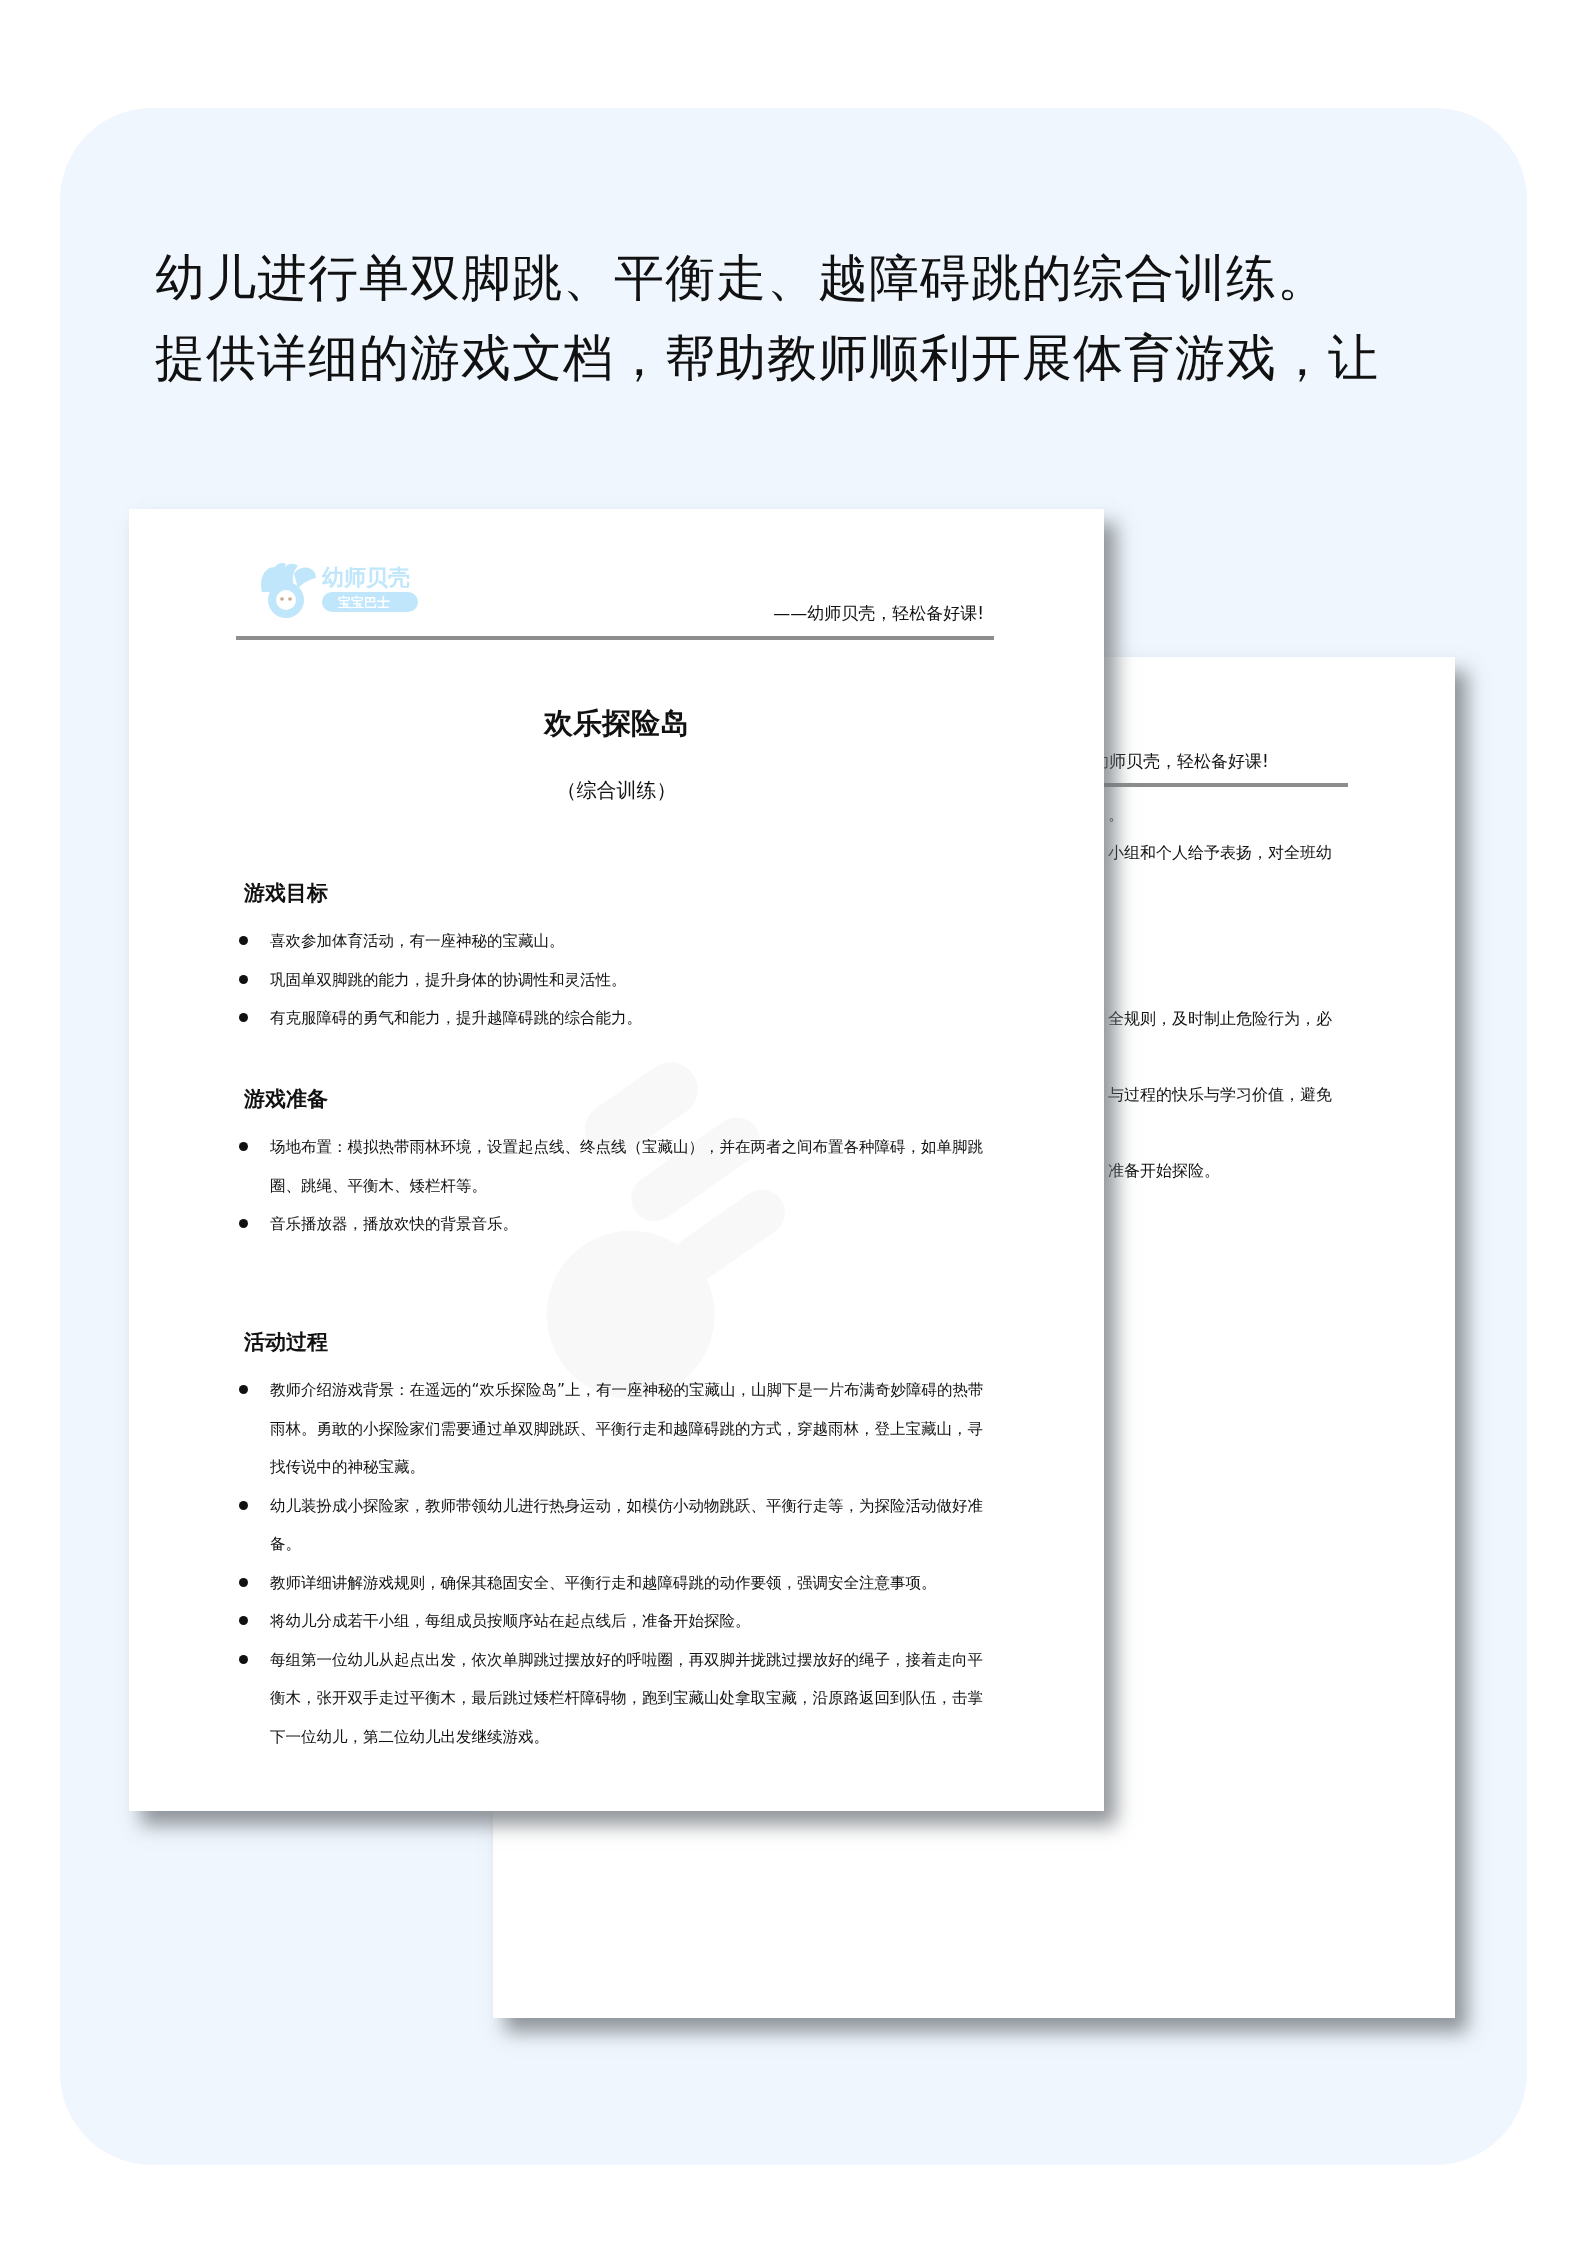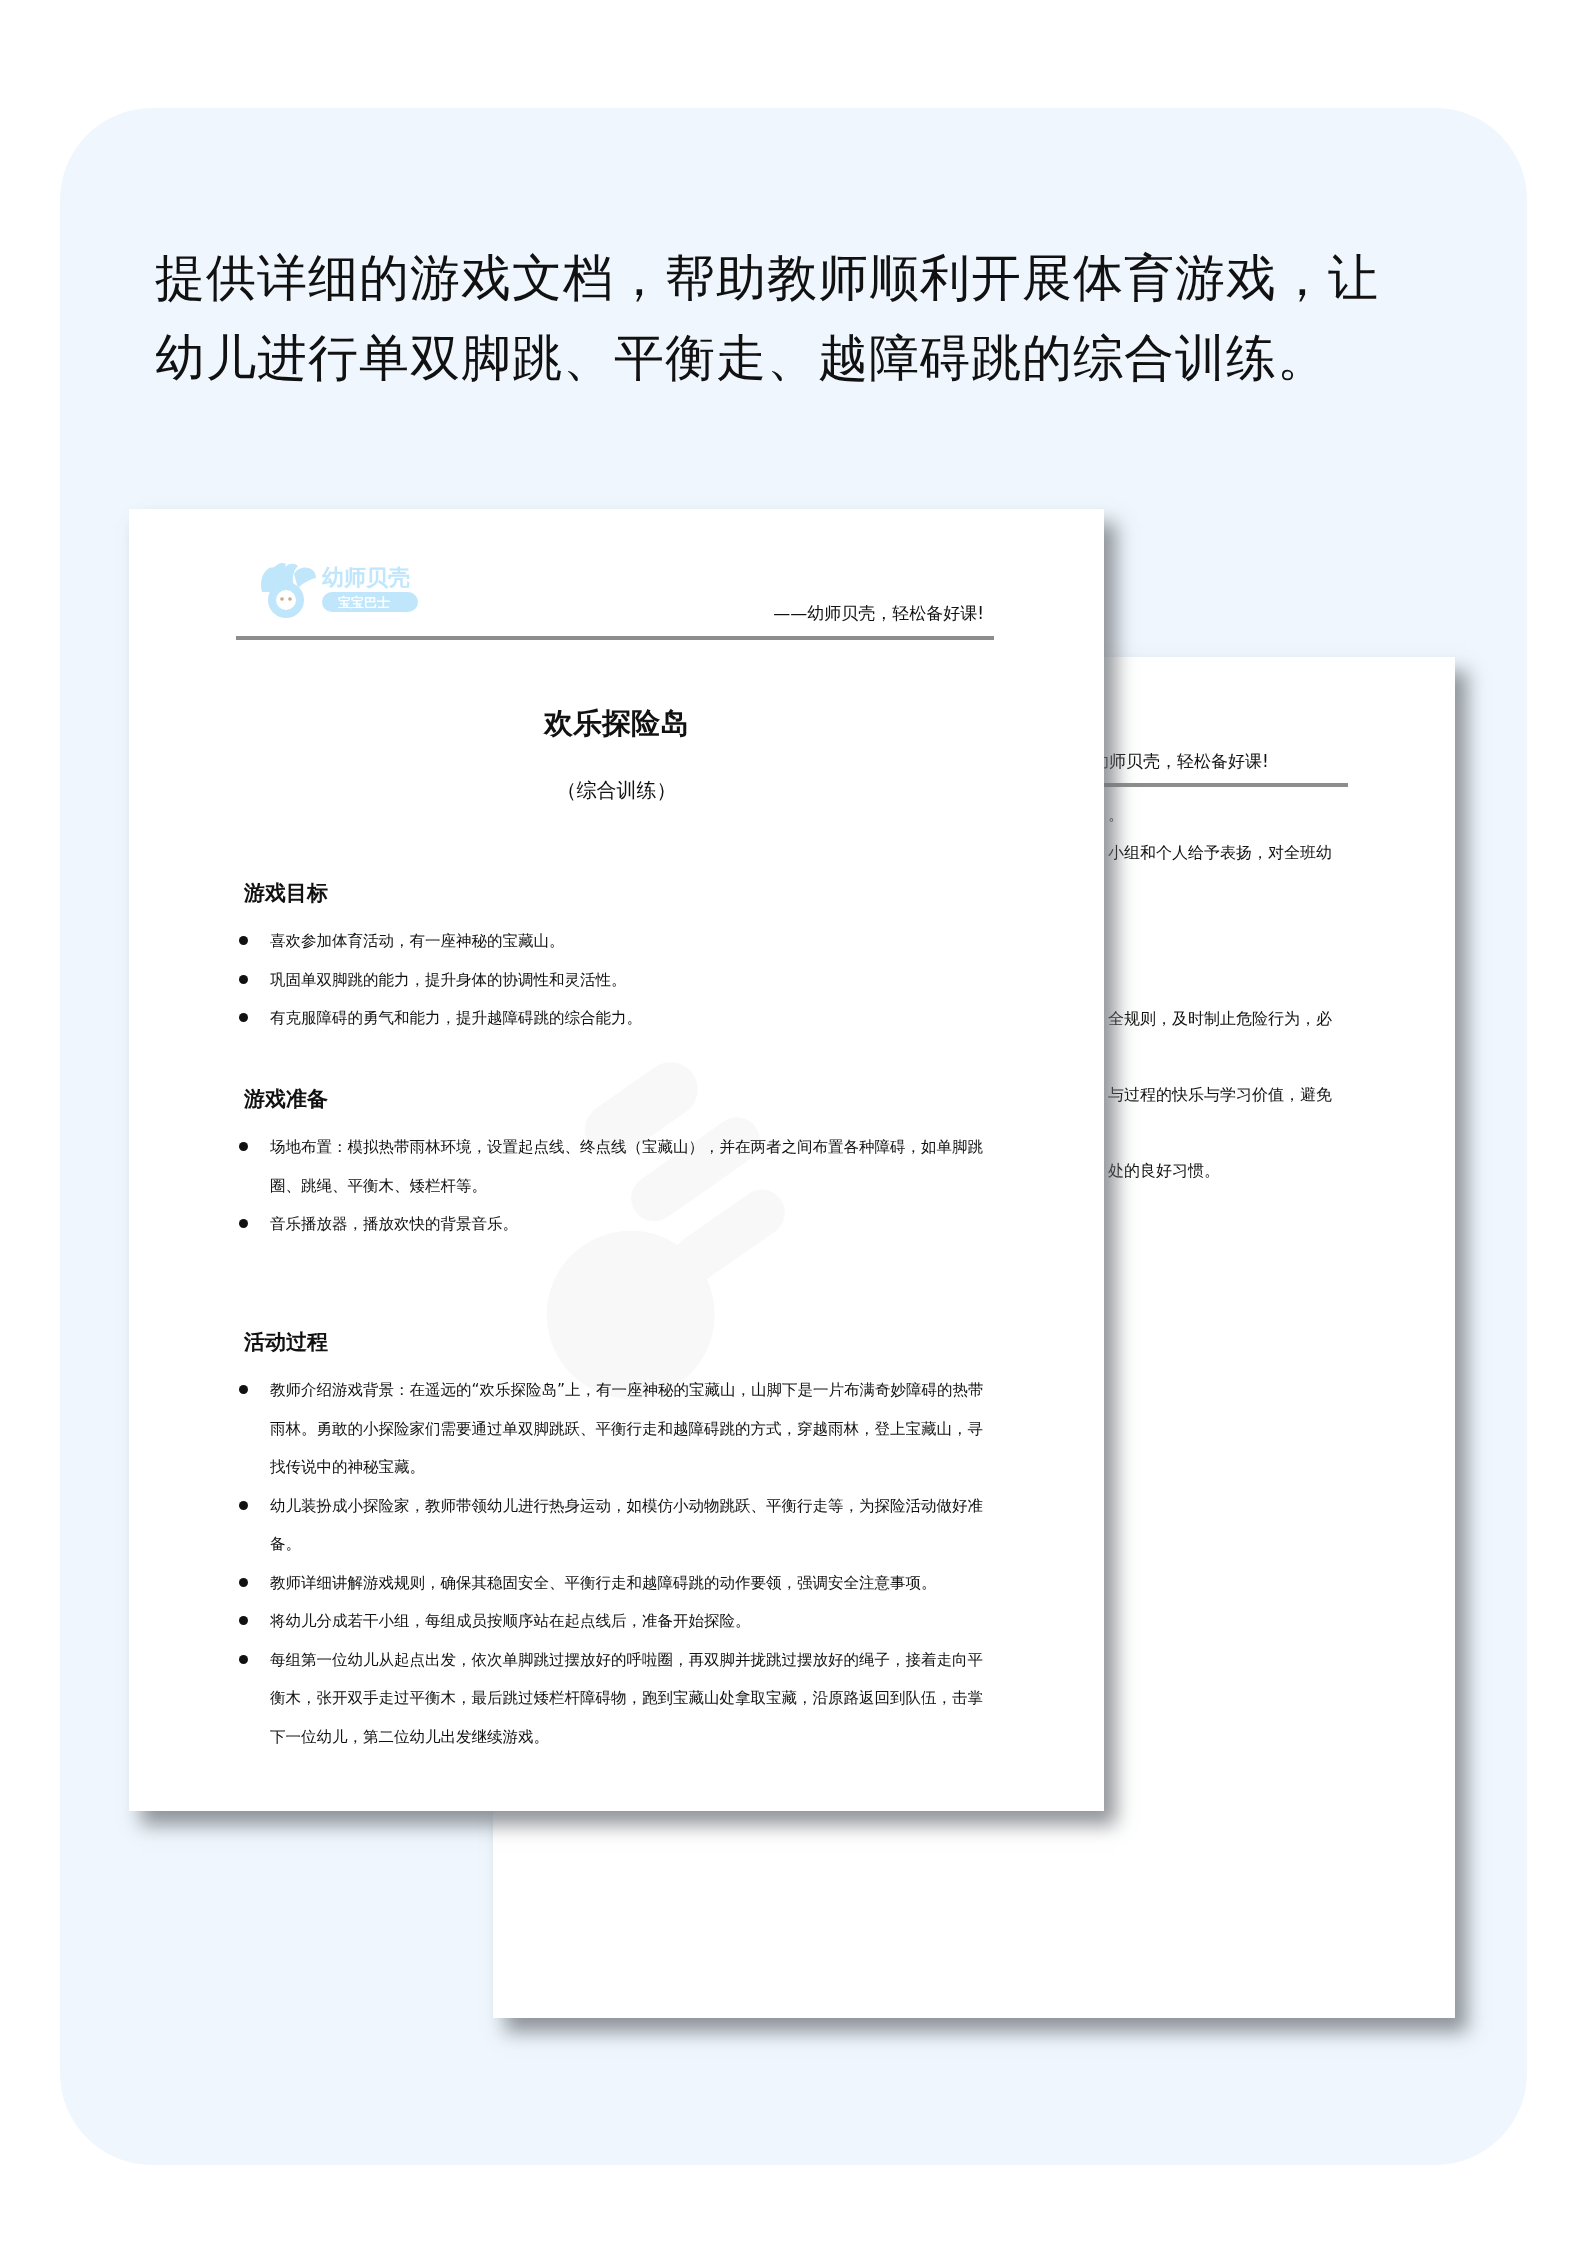--- a/index.html
+++ b/index.html
@@ -37,33 +37,33 @@
   .section li { position:relative; padding-left:34px; font-size:15.5px; line-height:38.5px; color:#111; }
   .section li::before { content:""; position:absolute; left:3px; top:14px; width:9px; height:9px; border-radius:50%; background:#111; }
   .watermark { position:absolute; left:290px; top:520px; width:420px; height:420px; opacity:0.05; transform:rotate(-35deg); pointer-events:none; }
 </style>
 </head>
 <body>
 
 <div class="card"></div>
 
 <div class="headline">
+  <div>幼儿进行单双脚跳、平衡走、越障碍跳的综合训练。</div>
   <div>提供详细的游戏文档，帮助教师顺利开展体育游戏，让</div>
-  <div>幼儿进行单双脚跳、平衡走、越障碍跳的综合训练。</div>
 </div>
 
 <div class="page back">
   <div class="back-inner">
     <div class="back-slogan">——幼师贝壳，轻松备好课!</div>
     <div class="back-rule"></div>
     <div class="back-line" style="top:148px;">。</div>
     <div class="back-line" style="top:186px;">小组和个人给予表扬，对全班幼</div>
     <div class="back-line" style="top:352px;">全规则，及时制止危险行为，必</div>
     <div class="back-line" style="top:428px;">与过程的快乐与学习价值，避免</div>
-    <div class="back-line" style="top:504px;">处的良好习惯。</div>
+    <div class="back-line" style="top:504px;">准备开始探险。</div>
   </div>
 </div>
 
 <div class="page front">
 
   <svg class="watermark" viewBox="0 0 200 200">
     <g fill="#888">
       <circle cx="80" cy="130" r="40"></circle>
       <rect x="110" y="40" width="60" height="26" rx="13"></rect>
       <rect x="110" y="80" width="70" height="22" rx="11"></rect>

